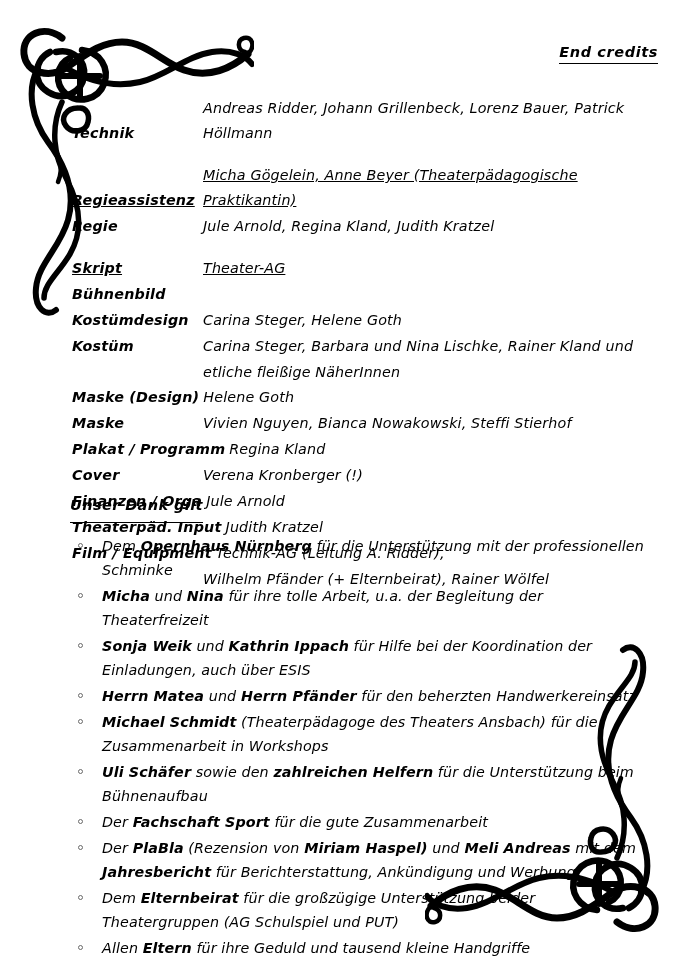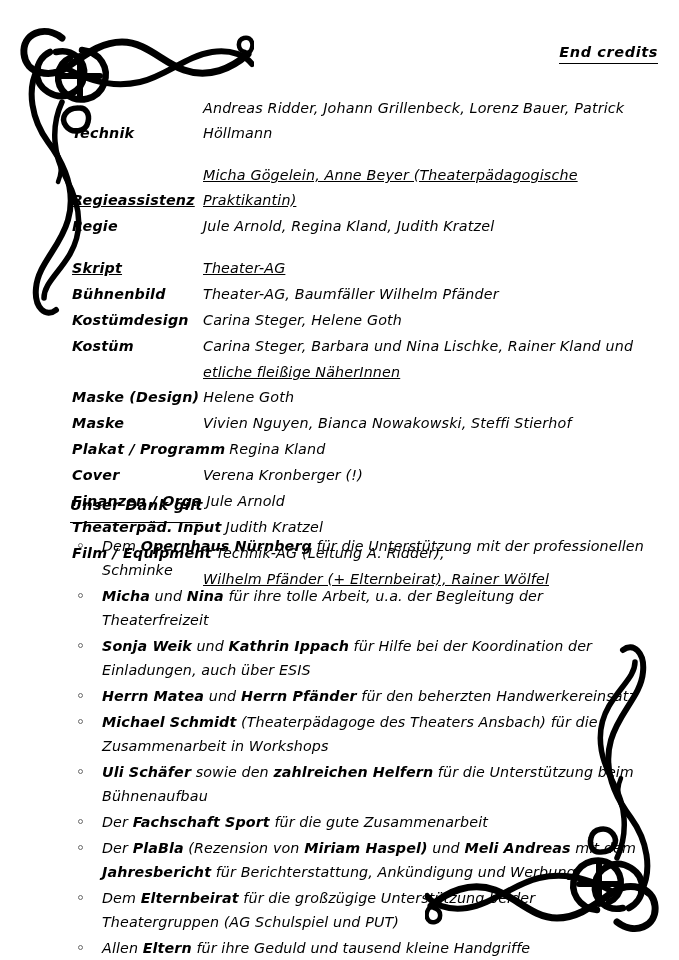--- a/index.html
+++ b/index.html
@@ -94,21 +94,20 @@
     font-size: 14.3px;
     line-height: 25px;
     letter-spacing: 0.15px;
   }
   .credit-value-continued {
     margin-left: 131px;
     font-style: italic;
     font-size: 14.3px;
     line-height: 25px;
     letter-spacing: 0.15px;
-    text-decoration: underline;
   }
 
   
   #thanks-heading {
     position: absolute;
     left: 70px;
     top: 497px;
     font-style: italic;
     font-weight: bold;
     font-size: 14.5px;
@@ -235,21 +234,20 @@
       <div class="credit-row">
         <div class="credit-label">Regie</div>
         <div class="credit-value">Jule Arnold, Regina Kland, Judith Kratzel</div>
       </div>
       <div class="credit-row gap-before">
         <div class="credit-label">Skript</div>
         <div class="credit-value">Theater-AG</div>
       </div>
       <div class="credit-row">
         <div class="credit-label">Bühnenbild</div>
-        <div class="credit-value">Theater-AG, Baumfäller Wilhelm Pfänder</div>
       </div>
       <div class="credit-row">
         <div class="credit-label">Kostümdesign</div>
         <div class="credit-value">Carina Steger, Helene Goth</div>
       </div>
       <div class="credit-row">
         <div class="credit-label">Kostüm</div>
         <div class="credit-value">Carina Steger, Barbara und Nina Lischke, Rainer Kland und</div>
       </div>
       <div class="credit-value-continued">etliche fleißige NäherInnen</div>

